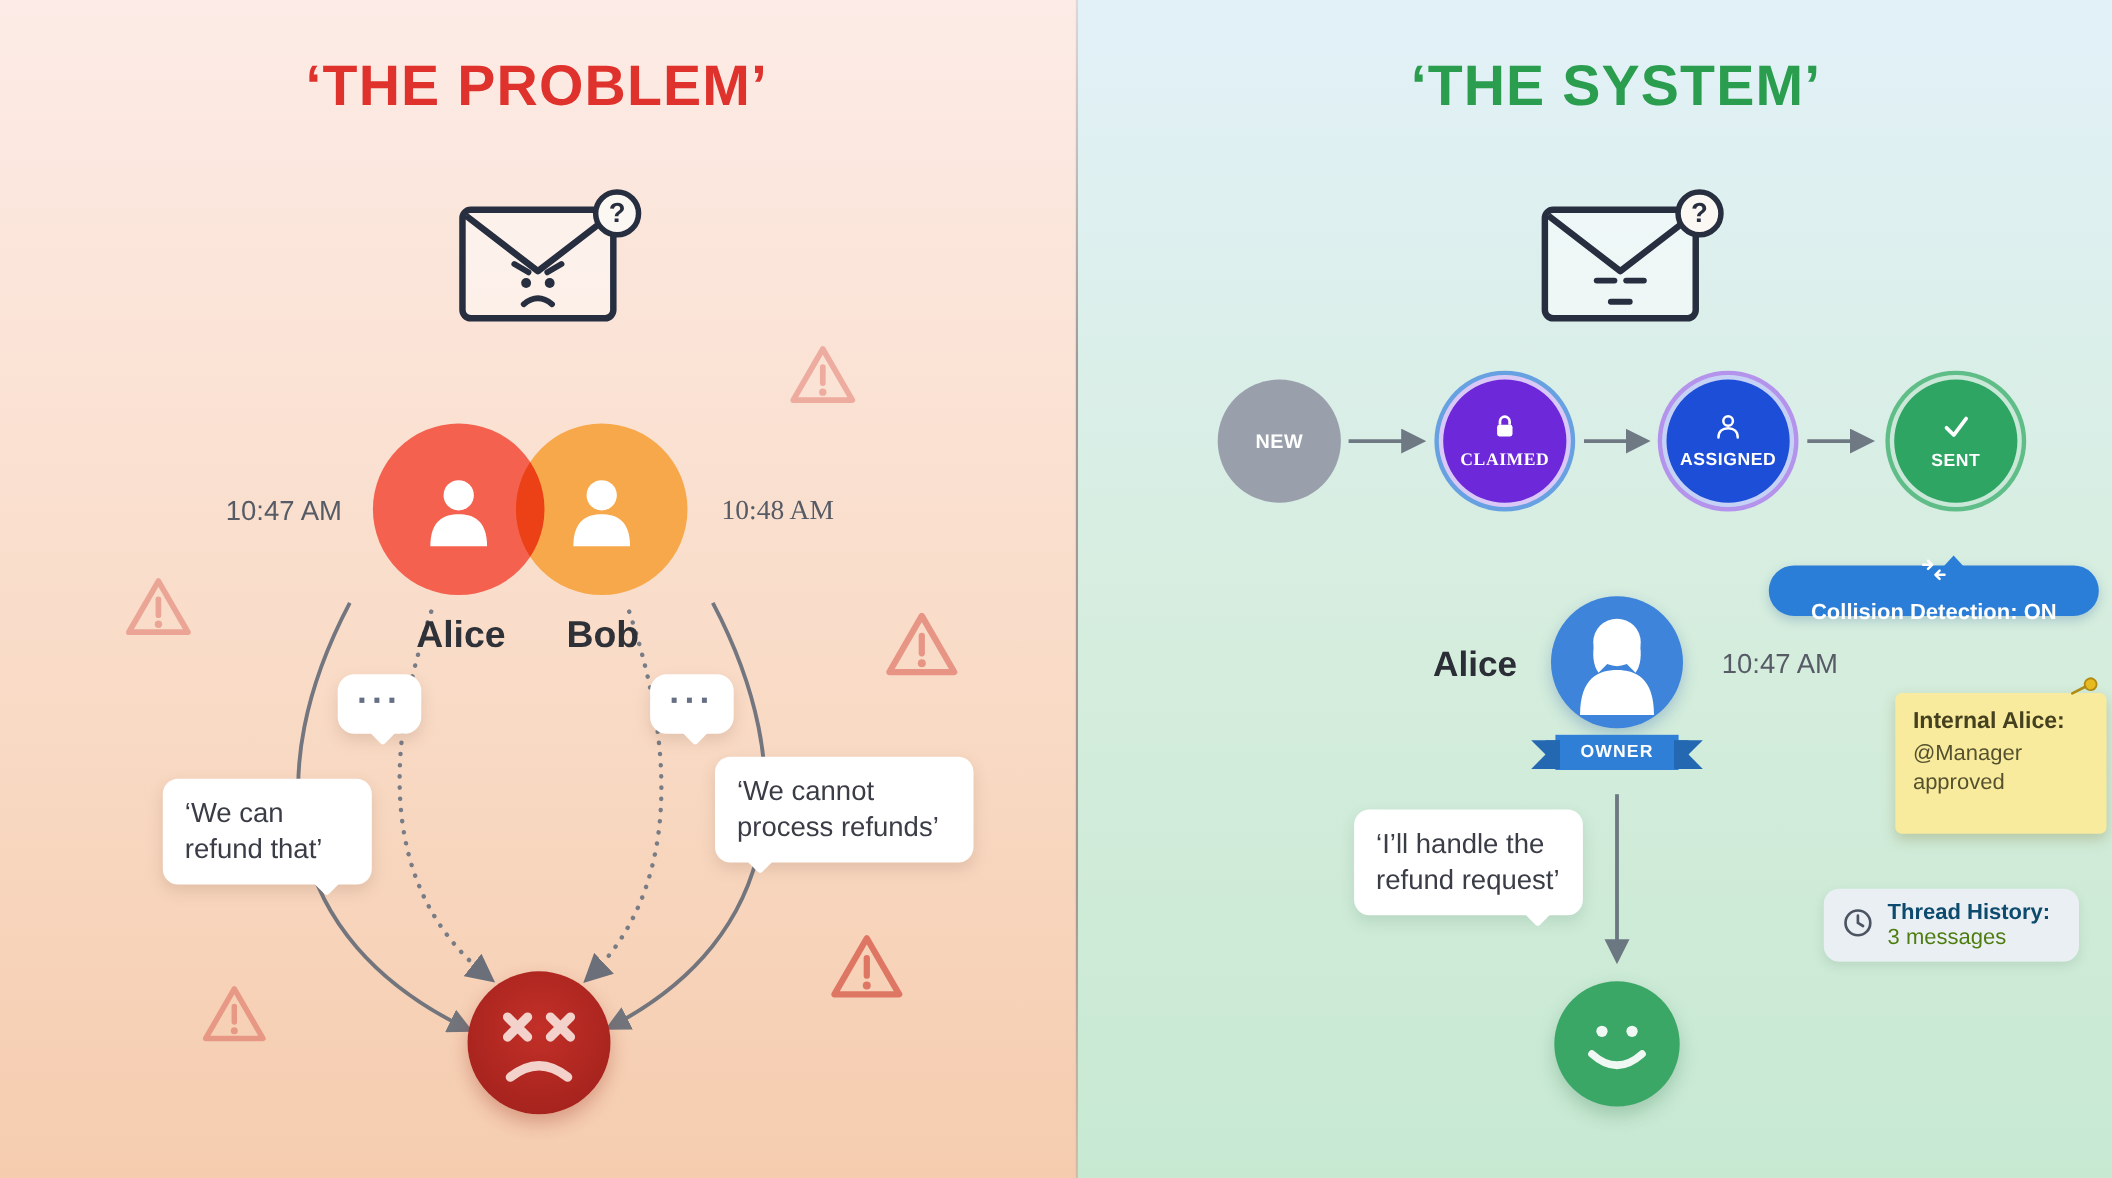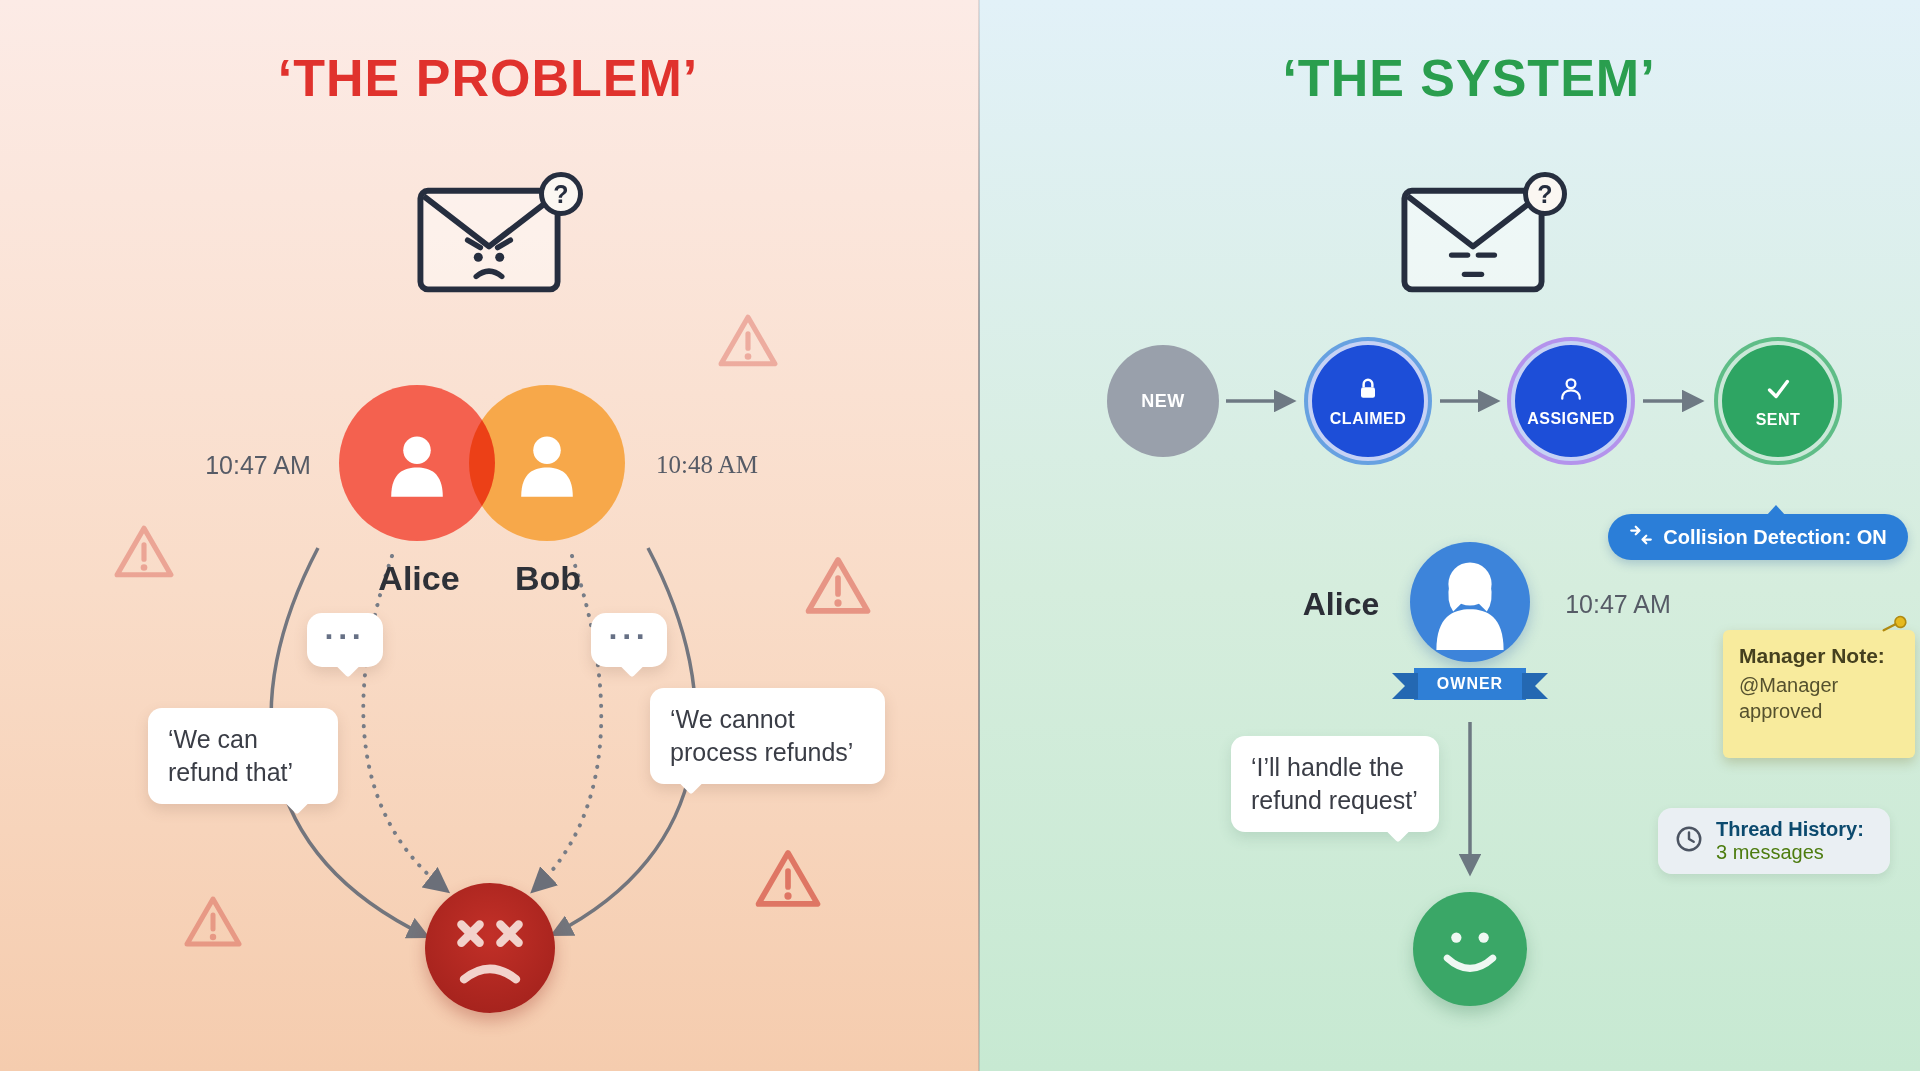--- a/index.html
+++ b/index.html
@@ -47,27 +47,27 @@
 
   .dead-face, .smiley { position:absolute; border-radius:50%; z-index:3; }
   .dead-face { background:radial-gradient(circle at 50% 40%, #c23028, #9e1f1a); box-shadow:0 8px 16px rgba(150,40,30,.3); }
   .smiley { background:#3aa767; box-shadow:0 8px 16px rgba(50,120,80,.28); }
 
   .stage { position:absolute; border-radius:50%; display:flex; flex-direction:column; align-items:center; justify-content:center;
     gap:3px; color:#ffffff; z-index:3; box-sizing:border-box; }
   .stage-label { font-weight:700; letter-spacing:.5px; font-size:16px; }
   .stage-new { width:112px; height:112px; background:#99a0ab; }
   .stage-new .stage-label { font-size:18px; }
-  .stage-claimed  { width:120px; height:120px; background:#1d4ed8; border:4px solid rgba(255,255,255,.75); box-shadow:0 0 0 4px #67a1e1; }
+  .stage-claimed  { width:120px; height:120px; background:#6d28d9; border:4px solid rgba(255,255,255,.75); box-shadow:0 0 0 4px #67a1e1;font-family:Liberation Serif, serif; }
   .stage-assigned { width:120px; height:120px; background:#1d4ed8; border:4px solid rgba(255,255,255,.75); box-shadow:0 0 0 4px #b493ec; }
   .stage-sent     { width:120px; height:120px; background:#2ea563; border:4px solid rgba(255,255,255,.75); box-shadow:0 0 0 4px #5fbd87; }
 
   .collision { position:absolute; left:1608px; top:514px; width:300px; height:46px; background:#2b7ed8; border-radius:23px;
     display:flex; align-items:center; justify-content:center; gap:10px; color:#fff; font-weight:700; font-size:20px;
-    z-index:4; box-shadow:0 4px 10px rgba(40,90,150,.25); }
+    z-index:4; box-shadow:0 4px 10px rgba(40,90,150,.25);flex-direction:column; }
   .collision::before { content:""; position:absolute; top:-9px; left:158px;
     border-left:10px solid transparent; border-right:10px solid transparent; border-bottom:11px solid #2b7ed8; }
 
   .owner-avatar { position:absolute; left:1410px; top:542px; width:120px; height:120px; border-radius:50%;
     background:#3d84da; z-index:3; box-shadow:0 6px 14px rgba(50,100,170,.3); }
   .owner-name { position:absolute; transform:translate(-50%,-50%); font-size:32px; font-weight:600; color:#2b2e36; z-index:3; }
 
   .ribbon { position:absolute; left:1414px; top:668px; width:112px; height:32px; background:#2f7fd6;
     display:flex; align-items:center; justify-content:center; color:#fff; font-weight:700; font-size:16px;
     letter-spacing:1px; z-index:4; }
@@ -287,21 +287,21 @@
         <span>OWNER</span>
       </div>
 
       <div class="note">
         <span class="pin">
           <svg viewBox="0 0 24 24" width="26" height="26">
               <circle cx="15" cy="7" r="5" fill="#e6ba20" stroke="#b08a12" stroke-width="1.5"></circle>
               <line x1="12" y1="11" x2="5" y2="21" stroke="#b08a12" stroke-width="2.2" stroke-linecap="round"></line>
             </svg>
         </span>
-        <div class="note-title">Manager Note:</div>
+        <div class="note-title">Internal Alice:</div>
         <div class="note-body">@Manager approved</div>
       </div>
 
       <div class="bubble tail-right bubble-green-shadow" style="left:1231px; top:736px; width:168px;">‘I’ll handle the refund request’</div>
 
       <div class="history">
         <span>
           <svg viewBox="0 0 32 32" width="30" height="30">
               <circle cx="16" cy="16" r="12" fill="none" stroke="#4c5462" stroke-width="2.6"></circle>
               <path d="M16 9 v7 l5 3" fill="none" stroke="#4c5462" stroke-width="2.6" stroke-linecap="round" stroke-linejoin="round"></path>

